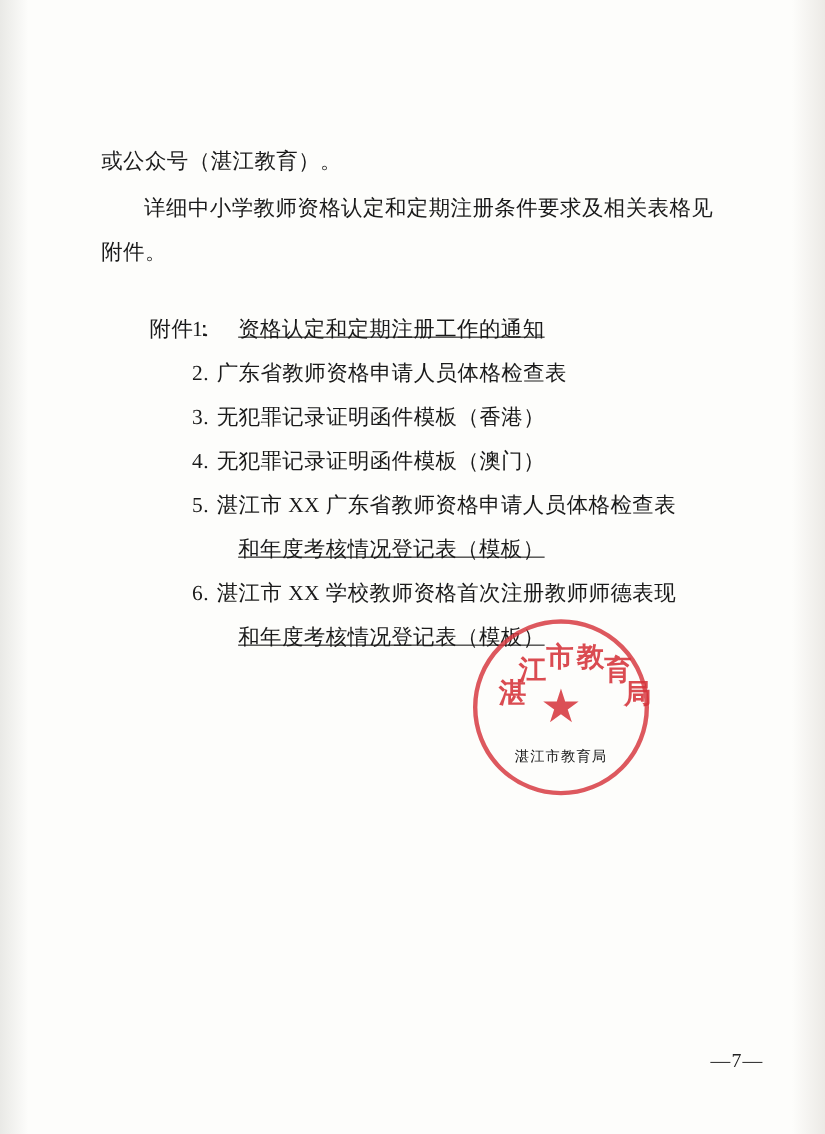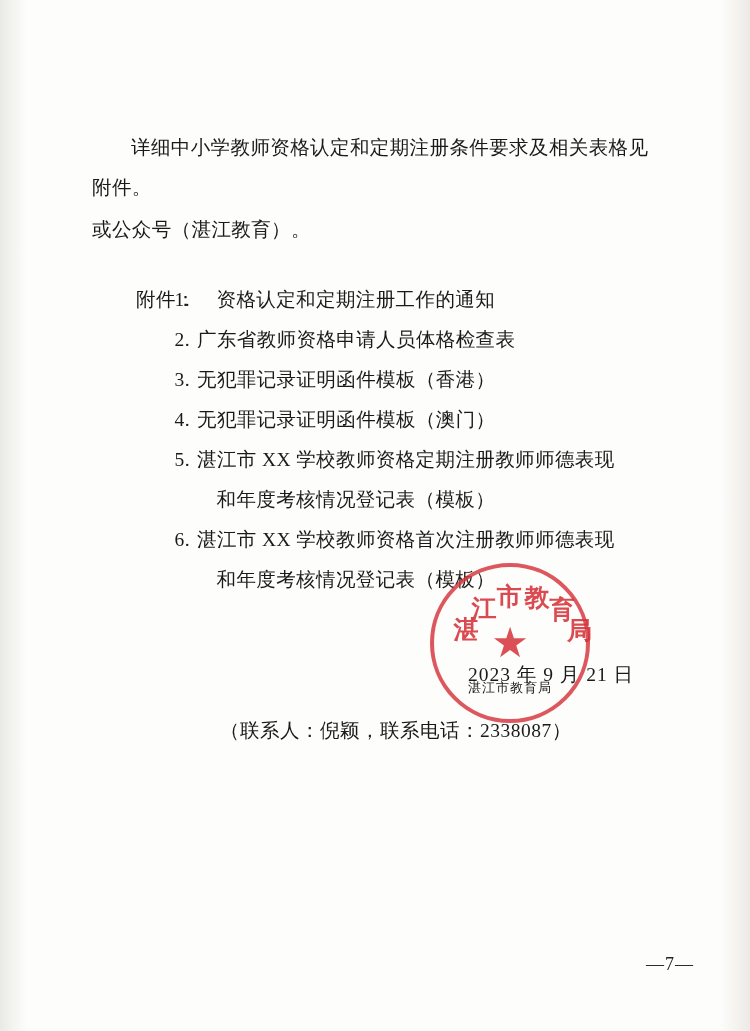--- a/index.html
+++ b/index.html
@@ -81,20 +81,21 @@
     padding-right: 7px;
     box-sizing: border-box;
     font-family: "Liberation Serif", serif;
   }
   .attach-text {
     flex: 1;
   }
   .attach-text .l2 {
     display: block;
     text-indent: 1em;
+    text-decoration: underline;
   }
   .sign-block {
     position: absolute;
     left: 92px;
     top: 655px;
     width: 566px;
     font-size: 19.5px;
     line-height: 40px;
   }
   .sign-date {
@@ -169,22 +170,22 @@
     letter-spacing: 1px;
   }
 </style>
 </head>
 <body>
 
 <div class="page">
 
   <div class="content">
 
+    <p class="para">或公众号（湛江教育）。</p>
     <p class="para indent">详细中小学教师资格认定和定期注册条件要求及相关表格见附件。</p>
-    <p class="para">或公众号（湛江教育）。</p>
 
     <div class="attach-block">
       <div class="attach-row">
         <div class="attach-label">附件：</div>
         <div class="attach-list">
 
           <div class="attach-item">
             <div class="attach-num">1.</div>
             <div class="attach-text">
               <span class="l2">资格认定和定期注册工作的通知</span>
@@ -208,42 +209,38 @@
           <div class="attach-item">
             <div class="attach-num">4.</div>
             <div class="attach-text">
               <span>无犯罪记录证明函件模板（澳门）</span>
             </div>
           </div>
 
           <div class="attach-item">
             <div class="attach-num">5.</div>
             <div class="attach-text">
-              <span>湛江市 XX 学校教师资格定期注册教师师德表现</span>
+              <span>湛江市 XX 广东省教师资格申请人员体格检查表</span>
               <span class="l2">和年度考核情况登记表（模板）</span>
             </div>
           </div>
 
           <div class="attach-item">
             <div class="attach-num">6.</div>
             <div class="attach-text">
               <span>湛江市 XX 学校教师资格首次注册教师师德表现</span>
               <span class="l2">和年度考核情况登记表（模板）</span>
             </div>
           </div>
 
         </div>
       </div>
     </div>
   </div>
 
-  <div class="sign-block">
-    <div class="sign-date">2023 年 9 月 21 日</div>
-    <div class="contact">（联系人：倪颖，联系电话：2338087）</div>
-  </div>
 
   <div class="seal">
     <div class="ring"></div>
     <div class="arc-text">
       <span style="transform: rotate(-62deg) translate(0,-64px) rotate(62deg);">湛</span>
       <span style="transform: rotate(-37deg) translate(0,-64px) rotate(37deg);">江</span>
       <span style="transform: rotate(-12deg) translate(0,-64px) rotate(12deg);">市</span>
       <span style="transform: rotate(13deg) translate(0,-64px) rotate(-13deg);">教</span>
       <span style="transform: rotate(38deg) translate(0,-64px) rotate(-38deg);">育</span>
       <span style="transform: rotate(63deg) translate(0,-64px) rotate(-63deg);">局</span>

